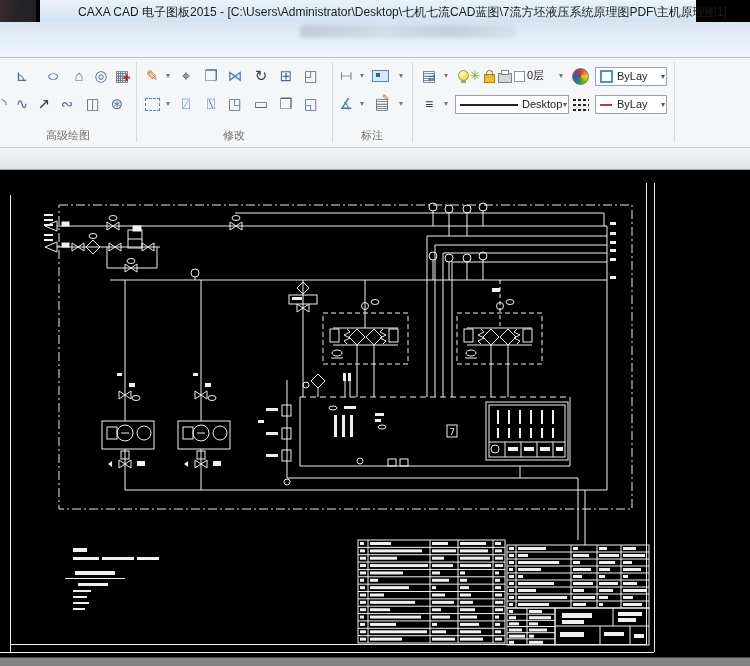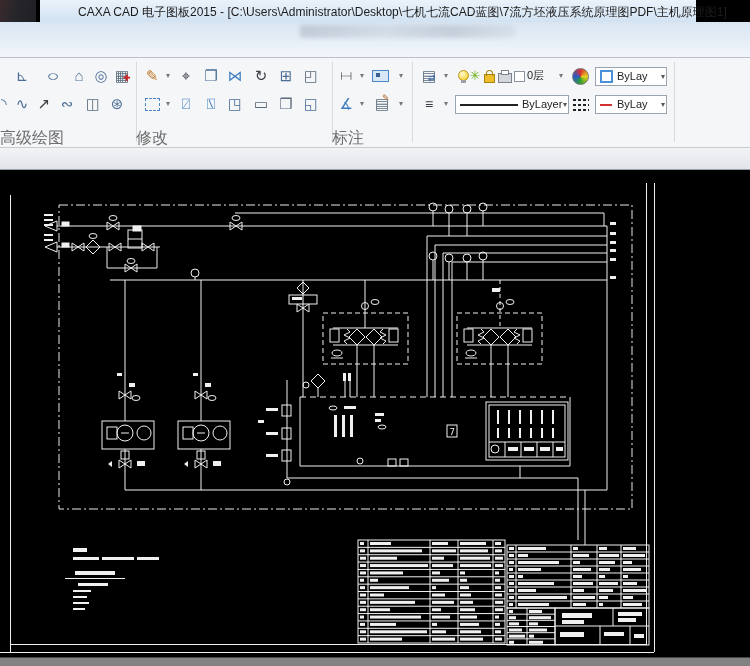--- a/index.html
+++ b/index.html
@@ -15,21 +15,21 @@
   #menustrip{position:absolute;left:0;top:22px;width:750px;height:35px;
     background:linear-gradient(#d8e5f2,#f2f6fb);}
   #menu-blur{position:absolute;left:300px;top:3px;width:215px;height:13px;border-radius:3px;
     background:linear-gradient(90deg,rgba(90,100,115,.45),rgba(90,100,115,.2) 40%,rgba(90,100,115,.4) 70%,rgba(90,100,115,.15));
     filter:blur(2px);opacity:.5;}
   #ribbon-topline{position:absolute;left:0;top:57px;width:750px;height:1px;background:#b8bfc8;}
 
   
   #ribbon{position:absolute;left:0;top:58px;width:750px;height:89px;background:#f5f6f8;overflow:hidden;}
   .sep{position:absolute;top:4px;width:1px;height:80px;background:#d7dadf;}
-  .seclabel{position:absolute;top:70px;font-size:16px;color:#6f6f6f;text-align:left;}
+  .seclabel{position:absolute;top:70px;font-size:11px;color:#6f6f6f;text-align:center;}
   .icon{position:absolute;width:20px;height:20px;line-height:20px;text-align:center;
         font-size:15px;color:#4c6e96;}
   .icon.g2{color:#5a6b7c;}
   .icon.orange{color:#c07a28;}
   .icon.blue{color:#3f7ec2;}
   .icon.dark{color:#3a3f46;}
   .r1{top:8px;} .r2{top:36px;}
   .dd{position:absolute;width:10px;height:20px;line-height:20px;font-size:8px;color:#777;text-align:center;}
   .rot90{display:inline-block;transform:rotate(90deg);}
   .overlay{position:absolute;font-size:9px;line-height:9px;width:10px;height:10px;}
@@ -156,21 +156,21 @@
     <div class="combo" style="left:595px;top:9px;width:70px">
       <span class="bluesq" style="left:4px;top:2px"></span>
       <span style="position:absolute;left:21px;top:2px">ByLay</span>
       <span class="dd2">▾</span>
     </div>
 
     <span class="icon r2 dark lw-icon" style="left:419px">≡</span>
     <span class="dd r2" style="left:441px">▾</span>
     <div class="combo" style="left:455px;top:37px;width:112px">
       <span class="blackline" style="left:4px"></span>
-      <span style="position:absolute;left:66px;top:2px">ByLayer</span>
+      <span style="position:absolute;left:66px;top:2px">Desktop</span>
       <span class="dd2">▾</span>
     </div>
     <span class="dashline3" style="left:573px;top:41px"></span>
     <div class="combo" style="left:595px;top:37px;width:70px">
       <span class="redline" style="left:4px"></span>
       <span style="position:absolute;left:21px;top:2px">ByLay</span>
       <span class="dd2">▾</span>
     </div>
   </div>
   <div id="ribbon-bottom"></div>

